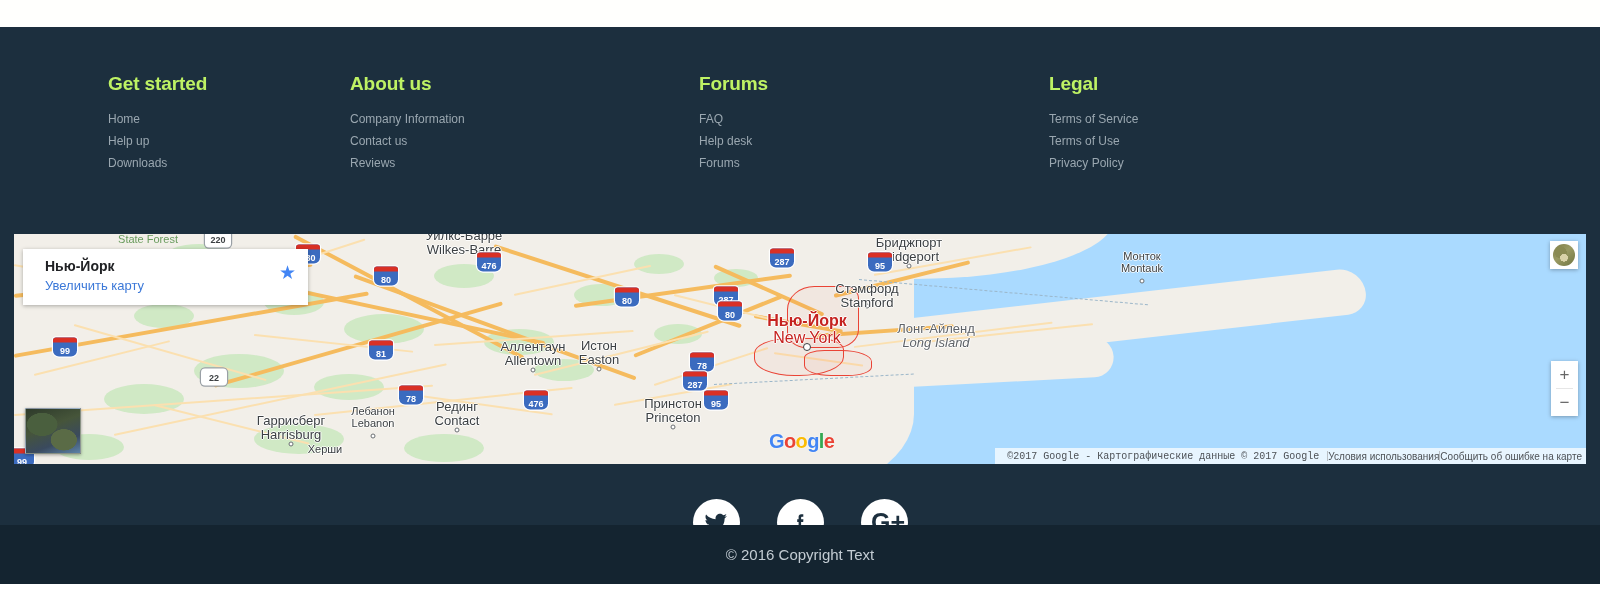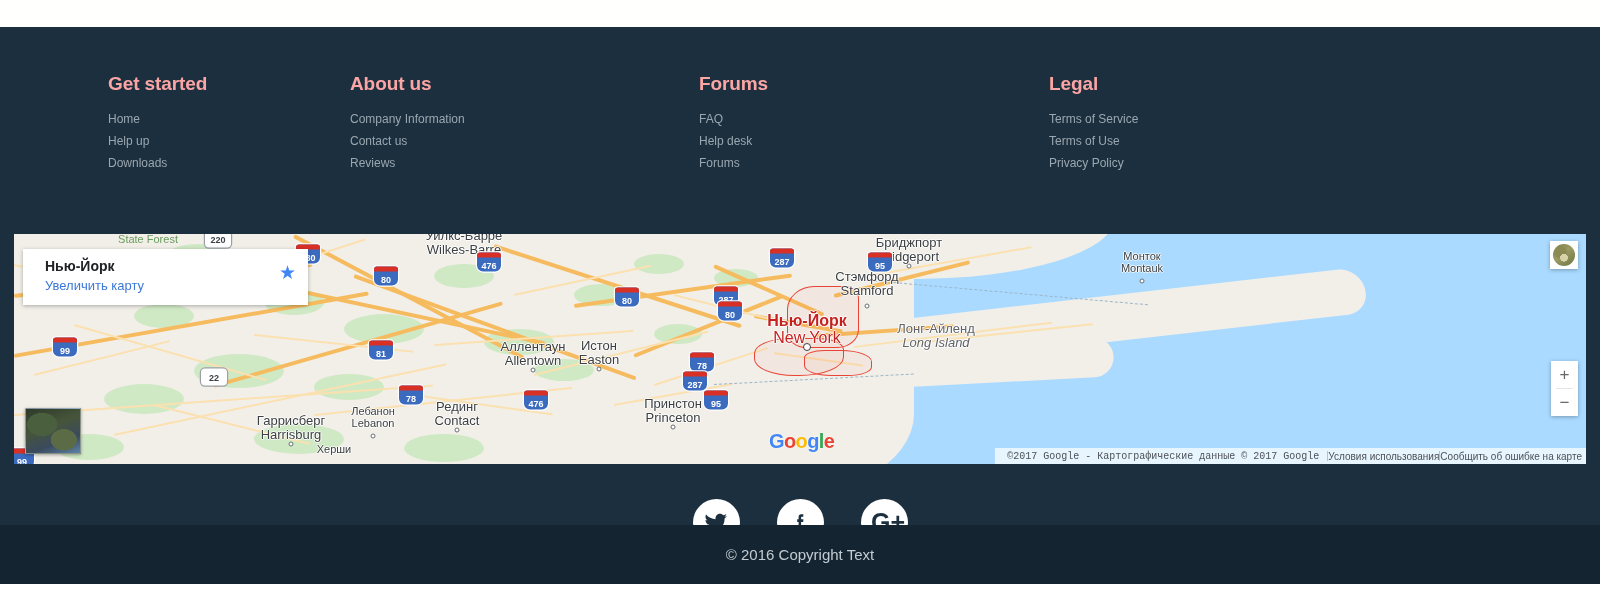--- a/index.html
+++ b/index.html
@@ -28,21 +28,21 @@
     display:flex;
     padding:46px 0 0 0;
     height:175px;
   }
   .col { flex:0 0 auto; }
   .col-1 { width:350px; padding-left:108px; }
   .col-2 { width:349px; padding-left:0; }
   .col-3 { width:350px; padding-left:0; }
   .col-4 { width:auto; padding-left:0; }
   .col-head {
-    color:#fca5a5;
+    color:#bef264;
     font-size:19px;
     font-weight:bold;
     letter-spacing:-0.1px;
     margin-bottom:13px;
   }
   .col-link {
     display:block;
     color:#9aa7b0;
     font-size:12px;
     line-height:22px;
@@ -493,21 +493,21 @@
         <div class="dashed-line" style="left:845px;top:45px;width:290px;transform:rotate(5deg);"></div>
         <div class="dashed-line" style="left:700px;top:150px;width:200px;transform:rotate(-3deg);"></div>
 
         <div id="labels">
             <div class="nyc-dot" style="left: 793px; top: 113px;"></div>
             <div class="city nyc" style="left: 793px; top: 79px;">
               <span class="ru">Нью-Йорк</span>
               <span class="en">New York</span>
             </div>
             <div class="city-dot" style="left: 853px; top: 72px;"></div>
-            <div class="city sz-md" style="left: 853px; top: 36px;">
+            <div class="city sz-md" style="left: 853px; top: 48px;">
               <span class="ru">Стэмфорд</span>
               <span class="en">Stamford</span>
             </div>
             <div class="city-dot" style="left: 895px; top: 32px;"></div>
             <div class="city sz-md" style="left: 895px; top: 2px;">
               <span class="ru">Бриджпорт</span>
               <span class="en">Bridgeport</span>
             </div>
             <div class="city region" style="left: 922px; top: 88px;">
               <span class="ru">Лонг-Айленд</span>
@@ -545,21 +545,21 @@
             <div class="city-dot" style="left: 359px; top: 202px;"></div>
             <div class="city sz-sm" style="left: 359px; top: 172px;">
               <span class="ru">Лебанон</span>
               <span class="en">Lebanon</span>
             </div>
             <div class="city-dot" style="left: 277px; top: 210px;"></div>
             <div class="city sz-md" style="left: 277px; top: 180px;">
               <span class="ru">Гаррисберг</span>
               <span class="en">Harrisburg</span>
             </div>
-            <div class="city sz-sm" style="left: 320px; top: 210px;">
+            <div class="city sz-sm" style="left: 311px; top: 210px;">
               <span class="ru">Херши</span>
             </div>
           </div>
         <div id="shields">
             <div class="shield" style="left: 294px; top: 20px;">180</div>
             <div class="shield" style="left: 475px; top: 28px;">476</div>
             <div class="shield" style="left: 372px; top: 42px;">80</div>
             <div class="shield" style="left: 768px; top: 24px;">287</div>
             <div class="shield" style="left: 866px; top: 28px;">95</div>
             <div class="shield" style="left: 712px; top: 62px;">287</div>

